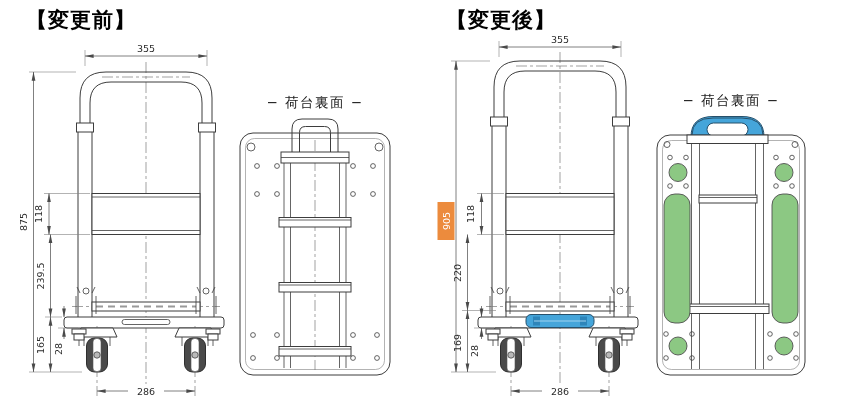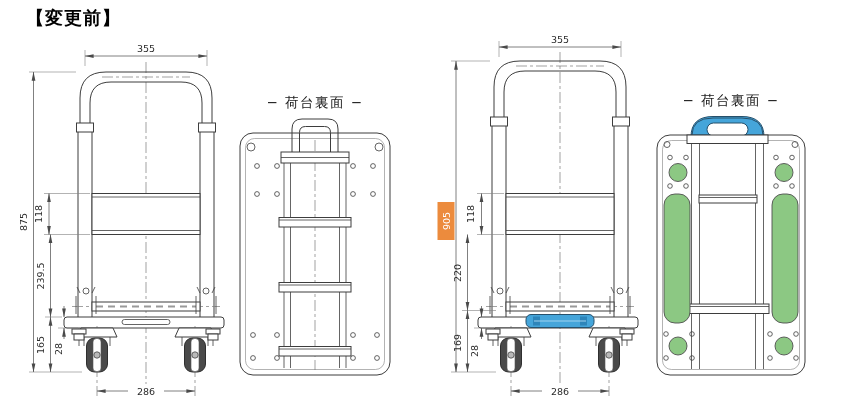--- a/index.html
+++ b/index.html
@@ -1,37 +1,38 @@
 <!DOCTYPE html>
 <html><head>
 <meta charset="utf-8">
 <style>
   html,body{margin:0;padding:0;background:#fff;}
   #canvas{position:relative;width:842px;height:407px;background:#fff;overflow:hidden;
           font-family:"DejaVu Sans","Liberation Sans",sans-serif;}
-  .panel-title{position:absolute;top:6px;font-size:18px;font-weight:bold;color:#000;letter-spacing:1px;}
+  .panel-title{position:absolute;top:6px;font-size:21px;font-weight:bold;color:#000;letter-spacing:1px;}
   #t-before{left:26px;} #t-after{left:446px;}
   svg{position:absolute;left:0;top:0;}
   .o{fill:none;stroke:#3d3d3d;stroke-width:1;}
   .o1{fill:none;stroke:#3d3d3d;stroke-width:.8;}
   .ow{fill:#fff;stroke:#3d3d3d;stroke-width:1;}
   .t{fill:none;stroke:#8a8a8a;stroke-width:.65;}
   .c{fill:none;stroke:#7a7a7a;stroke-width:.7;stroke-dasharray:11 3 3 3;}
   .e{fill:none;stroke:#808080;stroke-width:.6;}
   .d{fill:none;stroke:#565656;stroke-width:.75;marker-start:url(#ar);marker-end:url(#ar);}
   .de{fill:none;stroke:#565656;stroke-width:.75;marker-end:url(#ar);}
   .dt{font-size:9.5px;fill:#2b2b2b;}
   .rt{font-size:13.5px;fill:#1a1a1a;letter-spacing:1.5px;}
   .wt{font-size:9.5px;fill:#ffffff;}
 </style>
 </head>
 <body>
 
 <div id="canvas">
   <div class="panel-title" id="t-before">【変更前】</div>
+  <div class="panel-title" id="t-after">【変更後】</div>
 
   <svg width="842" height="407" viewBox="0 0 842 407">
     <defs>
       <marker id="ar" viewBox="0 0 12 6" refX="11.5" refY="3" markerWidth="12" markerHeight="6" orient="auto-start-reverse">
         <path d="M0,0.5 L12,3 L0,5.5 Z" fill="#4a4a4a"></path>
       </marker>
     </defs>
 
     <g>
       <line class="c" x1="146" y1="62" x2="146" y2="384"></line>

